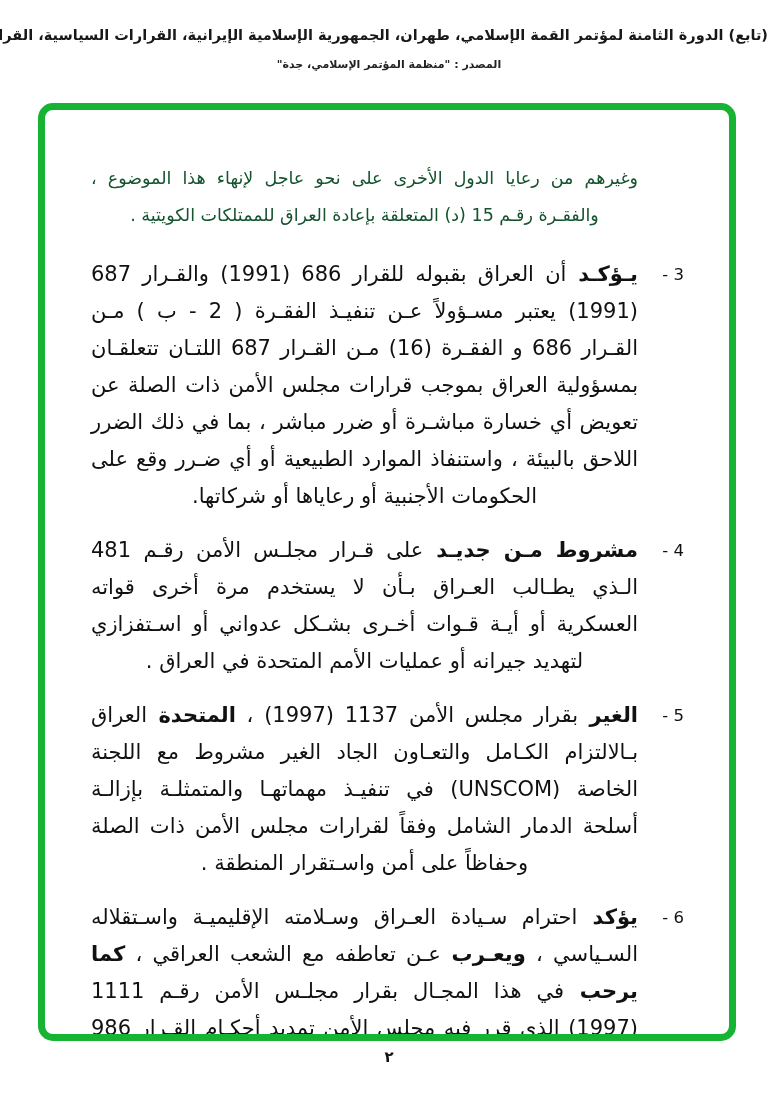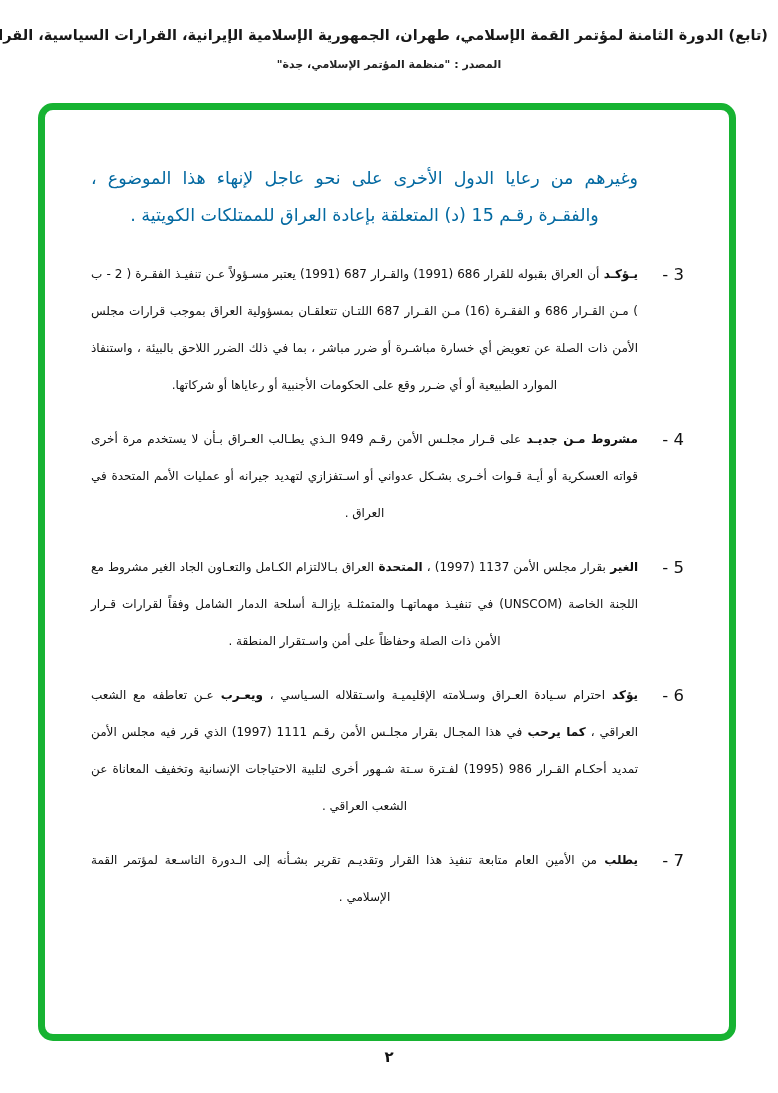--- a/index.html
+++ b/index.html
@@ -33,34 +33,34 @@
     border-radius:15px;
     padding:50px 45px 0 46px;
     direction:rtl;
     overflow:hidden;
   }
   
   .intro{
     margin:0 46px 0 0;
     font-size:17.5px;line-height:37px;
     text-align:justify;text-align-last:center;
-    color:#0369a1;
+    color:#14532d;
   }
   .item{display:flex;margin-top:17px;direction:rtl;}
   .item:first-of-type{margin-top:22px;}
   .item .num{
     flex:none;width:46px;
     font-size:16.5px;line-height:37px;
     text-align:right;
     direction:rtl;
     color:#111;
   }
   .item p{
     flex:1;margin:0;
-    font-size:12px;line-height:37px;
+    font-size:21px;line-height:37px;
     text-align:justify;text-align-last:center;
     color:#111;
   }
   .b{font-weight:bold;}
   .pagenum{
     position:absolute;top:1048px;left:0;right:0;
     text-align:center;
     font-size:15px;font-weight:bold;color:#111;
     direction:rtl;
   }
@@ -77,25 +77,25 @@
   <div class="frame" style="border-color: rgb(23, 179, 50);">
     <p class="intro">وغيرهم من رعايا الدول الأخرى على نحو عاجل لإنهاء هذا الموضوع ، والفقـرة رقـم 15 (د) المتعلقة بإعادة العراق للممتلكات الكويتية .</p>
 
     <div id="items-list">
         <div class="item">
           <div class="num">3 -</div>
           <p><span class="b">يـؤكـد </span><span>أن العراق بقبوله للقرار 686 (1991) والقـرار 687 (1991) يعتبر مسـؤولاً عـن تنفيـذ الفقـرة ( 2 - ب ) مـن القـرار 686 و الفقـرة (16) مـن القـرار 687 اللتـان تتعلقـان بمسؤولية العراق بموجب قرارات مجلس الأمن ذات الصلة عن تعويض أي خسارة مباشـرة أو ضرر مباشر ، بما في ذلك الضرر اللاحق بالبيئة ، واستنفاذ الموارد الطبيعية أو أي ضـرر وقع على الحكومات الأجنبية أو رعاياها أو شركاتها.</span></p>
         </div>
         <div class="item">
           <div class="num">4 -</div>
-          <p><span class="b">مشروط مـن جديـد </span><span>على قـرار مجلـس الأمن رقـم 949 الـذي يطـالب العـراق بـأن لا يستخدم مرة أخرى قواته العسكرية أو أيـة قـوات أخـرى بشـكل عدواني أو اسـتفزازي لتهديد جيرانه أو عمليات الأمم المتحدة في العراق .</span></p>
+          <p><span class="b">مشروط مـن جديـد </span><span>على قـرار مجلـس الأمن رقـم 481 الـذي يطـالب العـراق بـأن لا يستخدم مرة أخرى قواته العسكرية أو أيـة قـوات أخـرى بشـكل عدواني أو اسـتفزازي لتهديد جيرانه أو عمليات الأمم المتحدة في العراق .</span></p>
         </div>
         <div class="item">
           <div class="num">5 -</div>
-          <p><span class="b">الغير </span><span>بقرار مجلس الأمن 1137 (1997) ، </span><span class="b">المتحدة </span><span>العراق بـالالتزام الكـامل والتعـاون الجاد الغير مشروط مع اللجنة الخاصة (UNSCOM) في تنفيـذ مهماتهـا والمتمثلـة بإزالـة أسلحة الدمار الشامل وفقاً لقرارات قـرار الأمن ذات الصلة وحفاظاً على أمن  واسـتقرار المنطقة .</span></p>
+          <p><span class="b">الغير </span><span>بقرار مجلس الأمن 1137 (1997) ، </span><span class="b">المتحدة </span><span>العراق بـالالتزام الكـامل والتعـاون الجاد الغير مشروط مع اللجنة الخاصة (UNSCOM) في تنفيـذ مهماتهـا والمتمثلـة بإزالـة أسلحة الدمار الشامل وفقاً لقرارات مجلس الأمن ذات الصلة وحفاظاً على أمن  واسـتقرار المنطقة .</span></p>
         </div>
         <div class="item">
           <div class="num">6 -</div>
           <p><span class="b">يؤكد </span><span>احترام سـيادة العـراق وسـلامته الإقليميـة واسـتقلاله السـياسي ، </span><span class="b">ويعـرب </span><span>عـن تعاطفه مع الشعب العراقي ، </span><span class="b">كما يرحب </span><span>في هذا المجـال بقرار مجلـس الأمن رقـم 1111 (1997) الذي قرر فيه مجلس الأمن تمديد أحكـام القـرار 986 (1995) لفـترة سـتة شـهور أخرى لتلبية الاحتياجات الإنسانية وتخفيف المعاناة عن الشعب العراقي .</span></p>
         </div>
         <div class="item">
           <div class="num">7 -</div>
           <p><span class="b">يطلب </span><span>من الأمين العام متابعة تنفيذ هذا القرار وتقديـم تقرير بشـأنه إلى الـدورة التاسـعة لمؤتمر القمة الإسلامي .</span></p>
         </div>
       </div>

